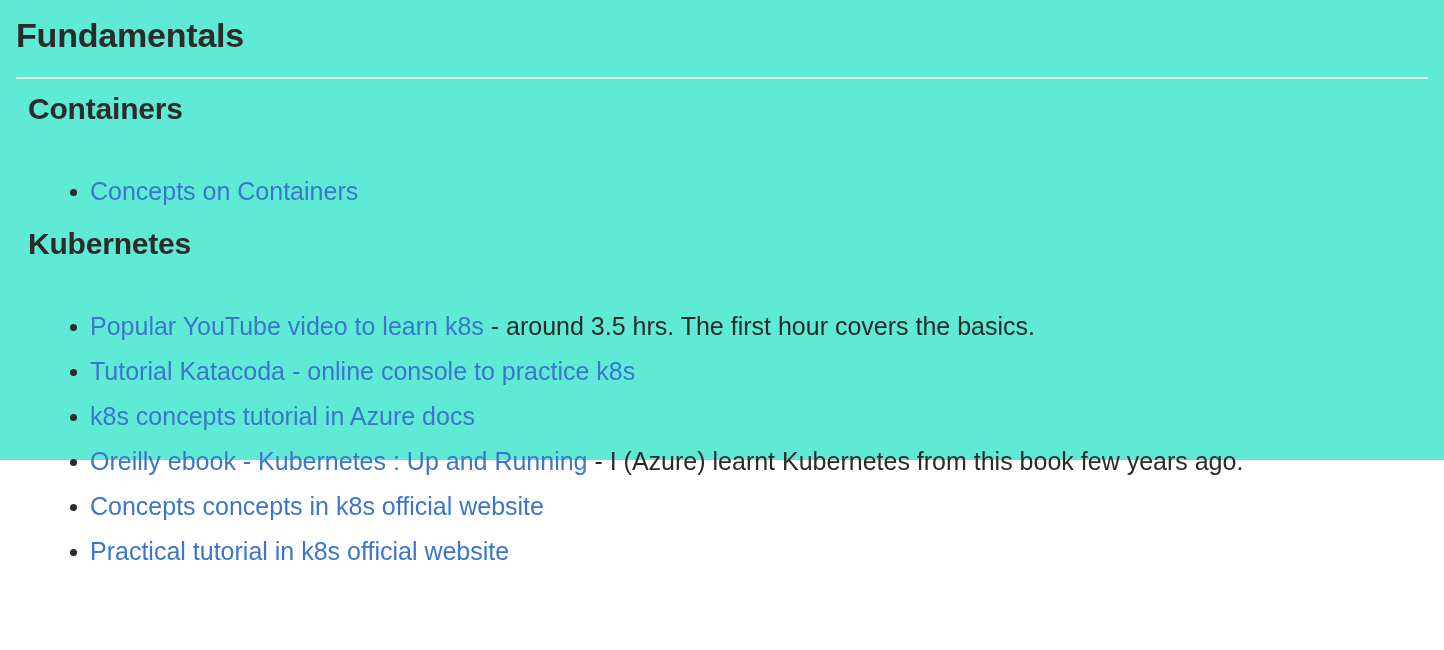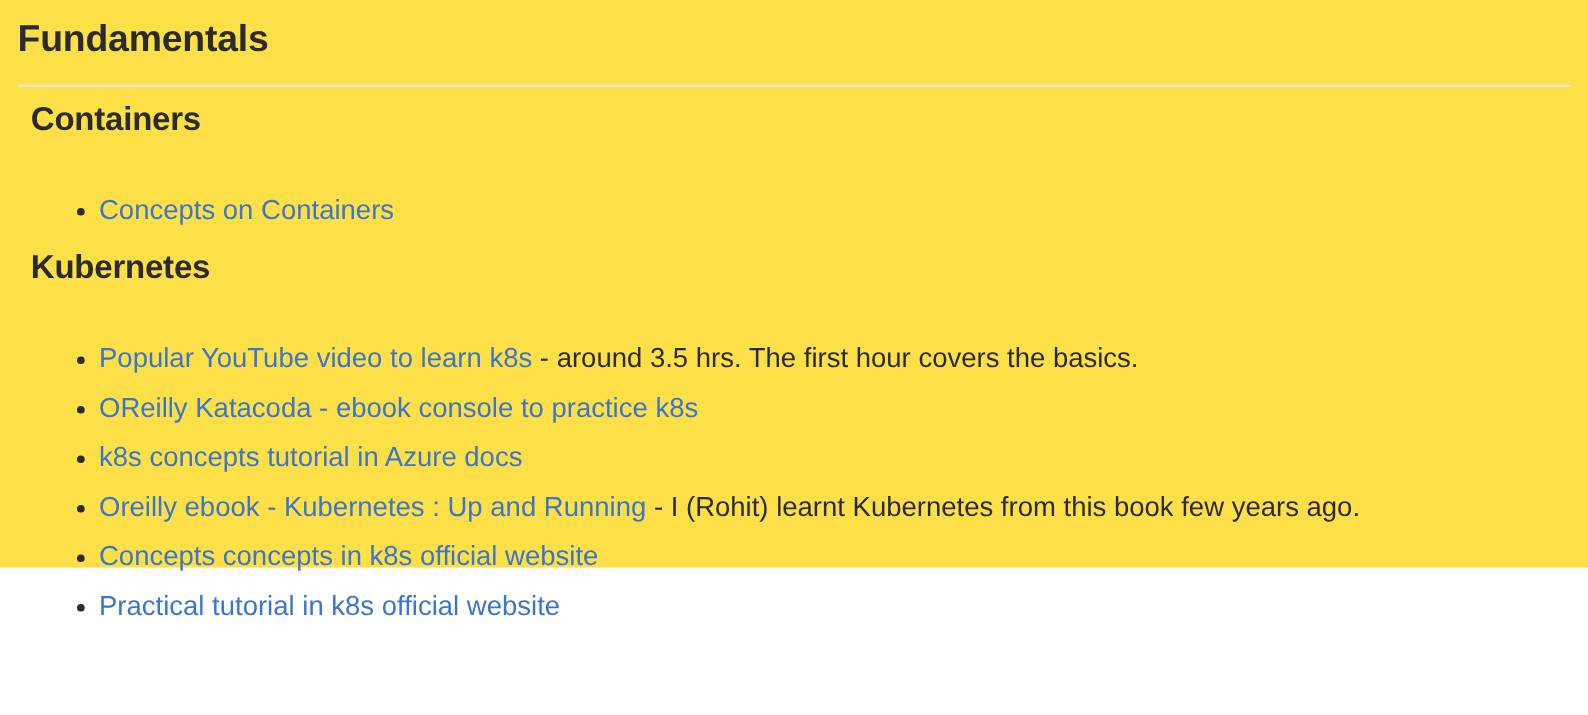--- a/index.html
+++ b/index.html
@@ -11,23 +11,23 @@
     width: 1444px;
     height: 650px;
     font-family: "Liberation Sans", sans-serif;
     color: #24292e;
     overflow: hidden;
   }
 
   .page {
     box-sizing: border-box;
     width: 1444px;
-    height: 516px;
+    height: 460px;
     padding: 0 16px;
-    background: #fde047;
+    background: #5eead4;
   }
 
   .page-title {
     font-size: 34px;
     font-weight: bold;
     color: #2b2b2b;
     letter-spacing: -0.2px;
     margin: 0;
     padding-top: 14px;
     line-height: 1.25;
@@ -113,27 +113,27 @@
     </ul>
   </section>
 
   <section class="section section-kubernetes">
     <h2 class="section-heading">Kubernetes</h2>
     <ul class="link-list">
       <li>
         <a class="item-link">Popular YouTube video to learn k8s</a><span class="item-suffix"> - around 3.5 hrs. The first hour covers the basics.</span>
       </li>
       <li>
-        <a class="item-link">OReilly Katacoda - ebook console to practice k8s</a><span class="item-suffix"></span>
+        <a class="item-link">Tutorial Katacoda - online console to practice k8s</a><span class="item-suffix"></span>
       </li>
       <li>
         <a class="item-link">k8s concepts tutorial in Azure docs</a><span class="item-suffix"></span>
       </li>
       <li>
-        <a class="item-link">Oreilly ebook - Kubernetes : Up and Running</a><span class="item-suffix"> - I (Rohit) learnt Kubernetes from this book few years ago.</span>
+        <a class="item-link">Oreilly ebook - Kubernetes : Up and Running</a><span class="item-suffix"> - I (Azure) learnt Kubernetes from this book few years ago.</span>
       </li>
       <li>
         <a class="item-link">Concepts concepts in k8s official website</a><span class="item-suffix"></span>
       </li>
       <li>
         <a class="item-link">Practical tutorial in k8s official website</a><span class="item-suffix"></span>
       </li>
     </ul>
   </section>
 

